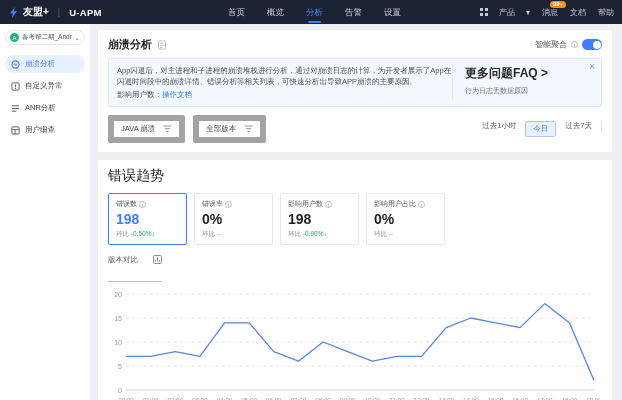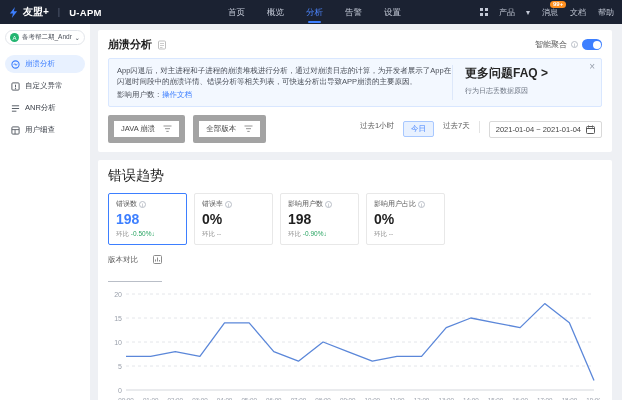--- a/index.html
+++ b/index.html
@@ -216,27 +216,20 @@
           <span>全部版本</span>
           <svg class="funnel" width="9" height="8" viewBox="0 0 9 8">
             <path d="M0.5 1 H8.5 M2 3.7 H7 M3.3 6.4 H5.7" stroke="#595959" stroke-width="1" fill="none"></path>
           </svg>
         </div>
         <div class="filters-right">
           <span class="range-btn">过去1小时</span>
           <span class="range-btn active">今日</span>
           <span class="range-btn">过去7天</span>
           <span class="vdiv"></span>
-          <div class="date-box">
-            <span>2021-01-04 ~ 2021-01-04</span>
-            <svg width="9" height="9" viewBox="0 0 9 9">
-              <rect x="0.5" y="1.5" width="8" height="7" rx="1" fill="none" stroke="#595959" stroke-width="1"></rect>
-              <path d="M0.5 3.5 H8.5 M2.5 0.5 V2.5 M6.5 0.5 V2.5" stroke="#595959" stroke-width="1"></path>
-            </svg>
-          </div>
         </div>
       </div>
     </div>
 
     <div class="card">
       <div class="section-title">错误趋势</div>
 
       <div class="stats-row">
         <div class="stat-card selected">
           <div class="stat-label">

